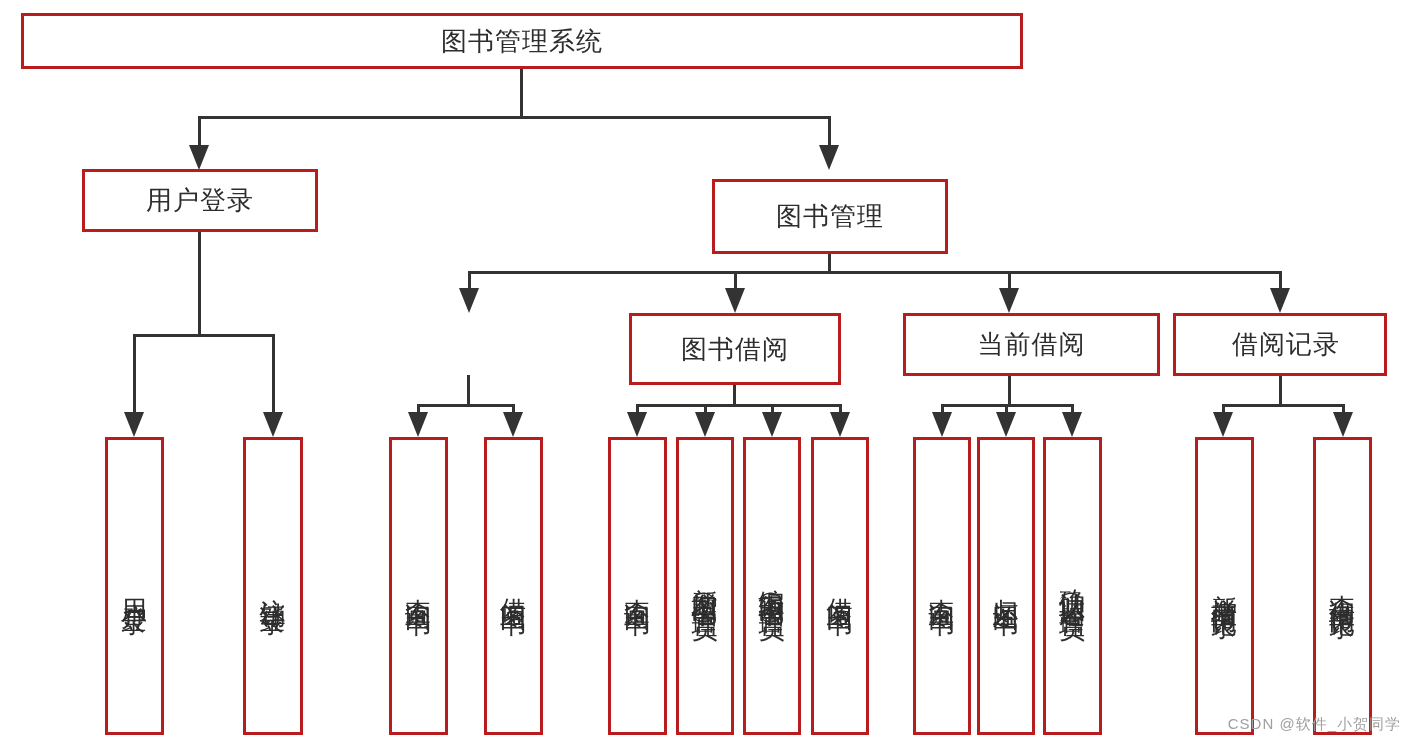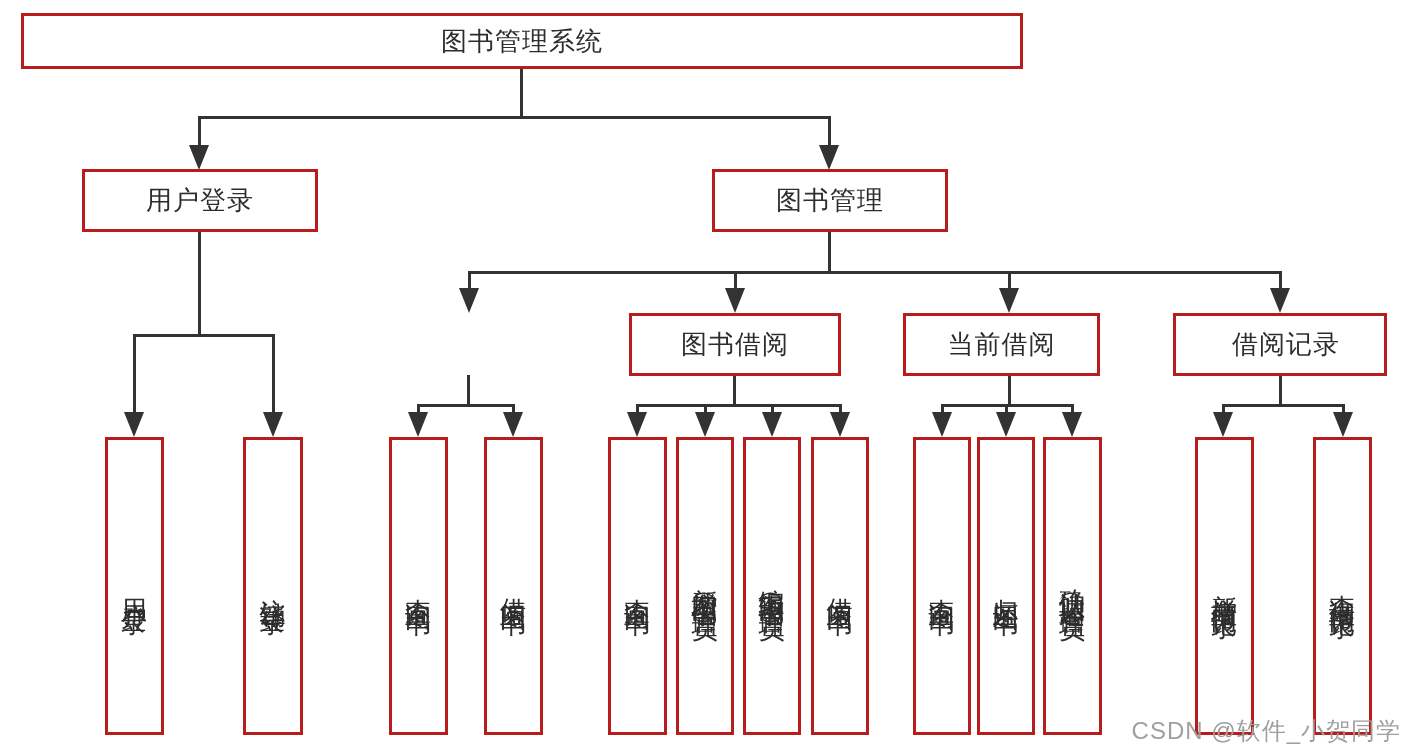--- a/index.html
+++ b/index.html
@@ -41,21 +41,21 @@
     height: 0;
     border-left: 10px solid transparent;
     border-right: 10px solid transparent;
     border-top: 25px solid #333333;
     z-index: 1;
   }
   .watermark {
     position: absolute;
     right: 4px;
     top: 715px;
-    font-size: 24px;
+    font-size: 15px;
     color: #9f9f9f;
     letter-spacing: 1px;
     z-index: 5;
     white-space: nowrap;
   }
 </style>
 </head>
 <body>
 
 <div id="canvas">
@@ -120,30 +120,30 @@
   <div class="arrow" style="left:1333px; top:412px;"></div>
 
   <div class="box hnode" style="left:21px; top:13px; width:1002px; height:56px;">
     <span>图书管理系统</span>
   </div>
 
   <div class="box hnode" style="left:82px; top:169px; width:236px; height:63px;">
     <span>用户登录</span>
   </div>
 
-  <div class="box hnode" style="left:712px; top:169px; width:236px; height:63px;">
+  <div class="box hnode" style="left:712px; top:179px; width:236px; height:75px;">
     <span>图书管理</span>
   </div>
 
 
-  <div class="box hnode" style="left:629px; top:313px; width:212px; height:63px;">
+  <div class="box hnode" style="left:629px; top:313px; width:212px; height:72px;">
     <span>图书借阅</span>
   </div>
 
-  <div class="box hnode" style="left:903px; top:313px; width:197px; height:63px;">
+  <div class="box hnode" style="left:903px; top:313px; width:257px; height:63px;">
     <span>当前借阅</span>
   </div>
 
   <div class="box hnode" style="left:1173px; top:313px; width:214px; height:63px;padding-left:12px;">
     <span>借阅记录</span>
   </div>
 
   <div class="box vleaf" style="left:105px; top:437px; width:59px; height:298px;">
     <span class="vtext">用户登录</span>
   </div>

